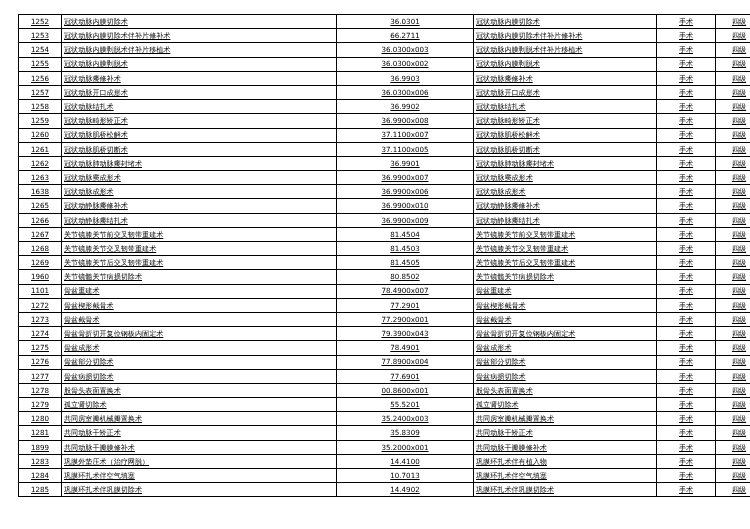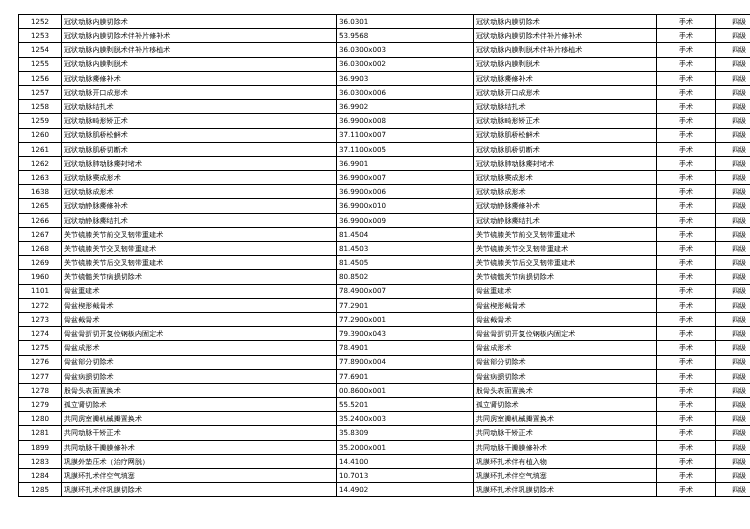--- a/index.html
+++ b/index.html
@@ -13,20 +13,21 @@
     font-family: "DejaVu Sans", "Liberation Sans", sans-serif;
     color: #000000;
     overflow: hidden;
   }
   .page {
     position: relative;
     width: 750px;
     height: 529px;
     box-sizing: border-box;
     padding: 14px 18px 0 18px;
+    text-decoration: underline;
   }
   table.proc-table {
     border-collapse: collapse;
     width: 714px;
     table-layout: fixed;
   }
   table.proc-table td {
     border: 1px solid #000000;
     font-size: 7.1px;
     line-height: 1.05;
@@ -40,21 +41,21 @@
     width: 38px;
     text-align: center;
   }
   td.c-name {
     width: 270px;
     text-align: left;
     padding-left: 3px;
   }
   td.c-code {
     width: 132px;
-    text-align: left;
+    text-align: center;
     padding-left: 3px;
   }
   td.c-name2 {
     width: 178px;
     text-align: left;
     padding-left: 3px;
   }
   td.c-type {
     width: 54px;
     text-align: center;
@@ -75,21 +76,21 @@
           <td class="c-index">1252</td>
           <td class="c-name">冠状动脉内膜切除术</td>
           <td class="c-code">36.0301</td>
           <td class="c-name2">冠状动脉内膜切除术</td>
           <td class="c-type">手术</td>
           <td class="c-level">四级</td>
         </tr>
         <tr>
           <td class="c-index">1253</td>
           <td class="c-name">冠状动脉内膜切除术伴补片修补术</td>
-          <td class="c-code">53.9568</td>
+          <td class="c-code">66.2711</td>
           <td class="c-name2">冠状动脉内膜切除术伴补片修补术</td>
           <td class="c-type">手术</td>
           <td class="c-level">四级</td>
         </tr>
         <tr>
           <td class="c-index">1254</td>
           <td class="c-name">冠状动脉内膜剥脱术伴补片移植术</td>
           <td class="c-code">36.0300x003</td>
           <td class="c-name2">冠状动脉内膜剥脱术伴补片移植术</td>
           <td class="c-type">手术</td>

